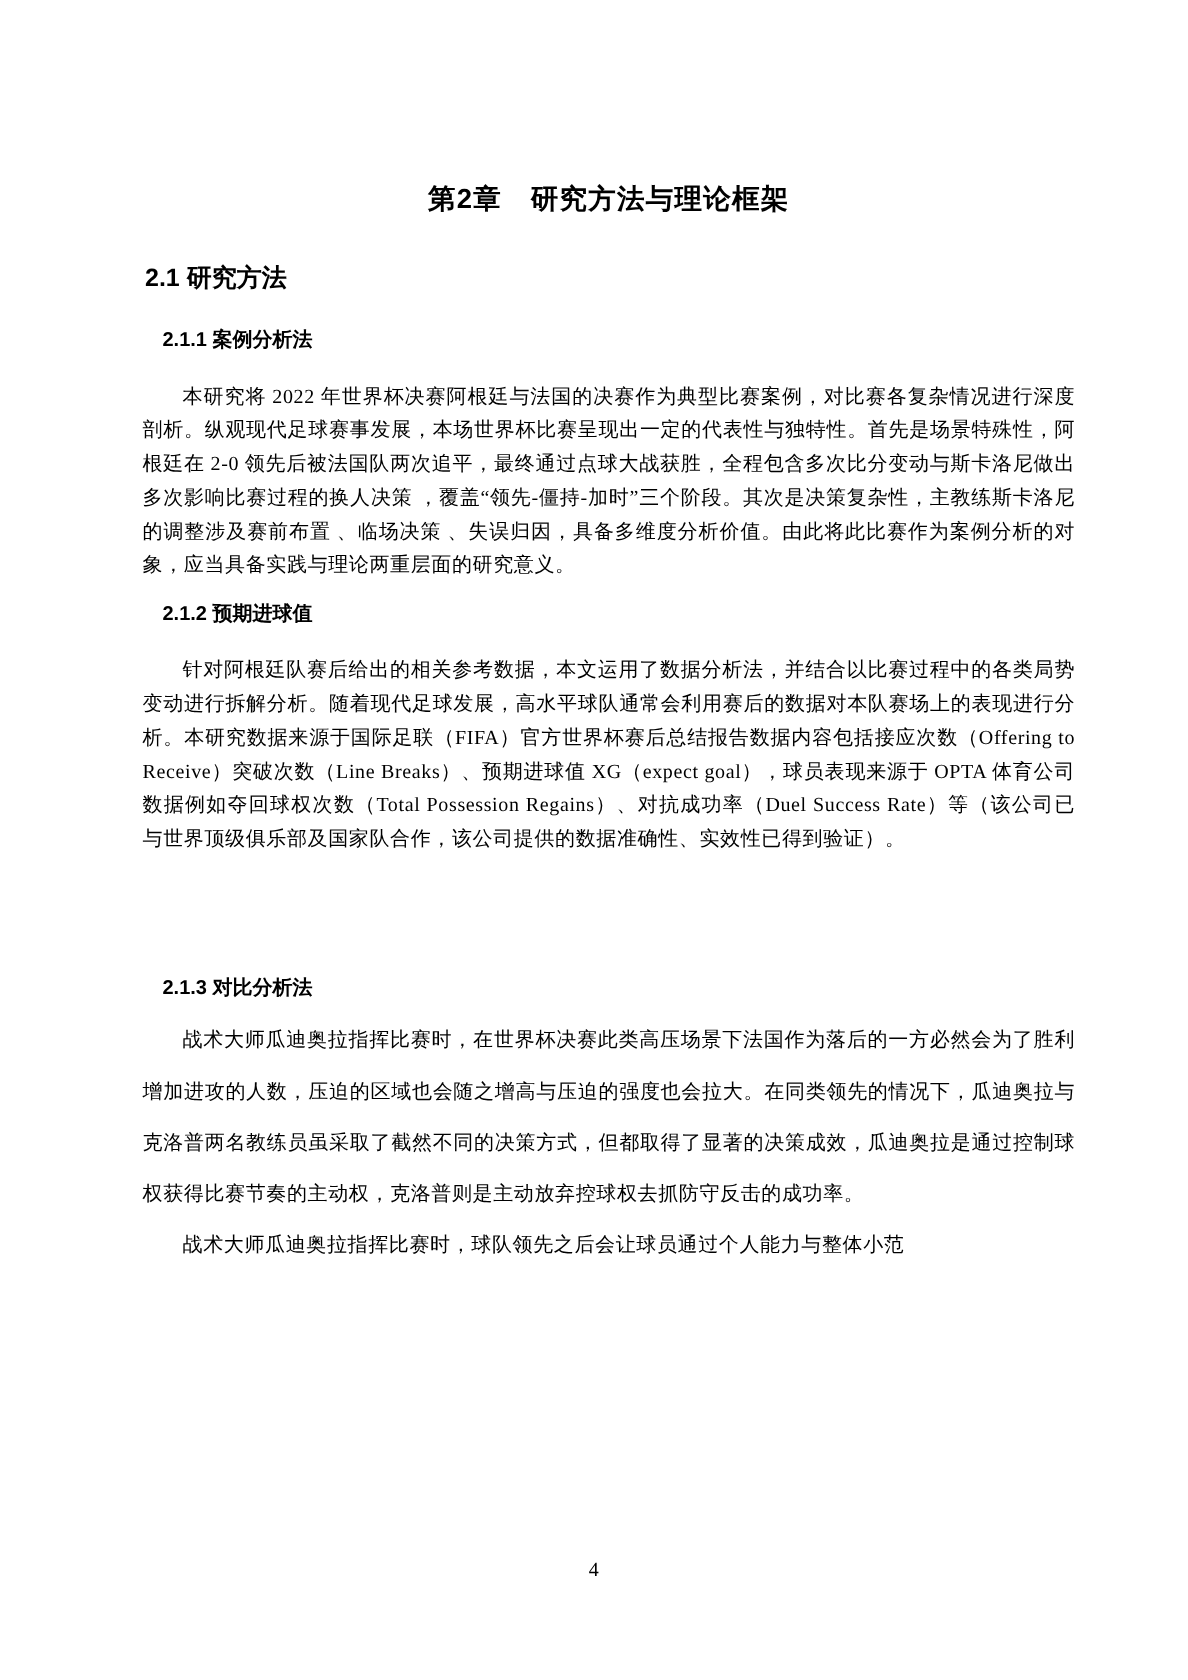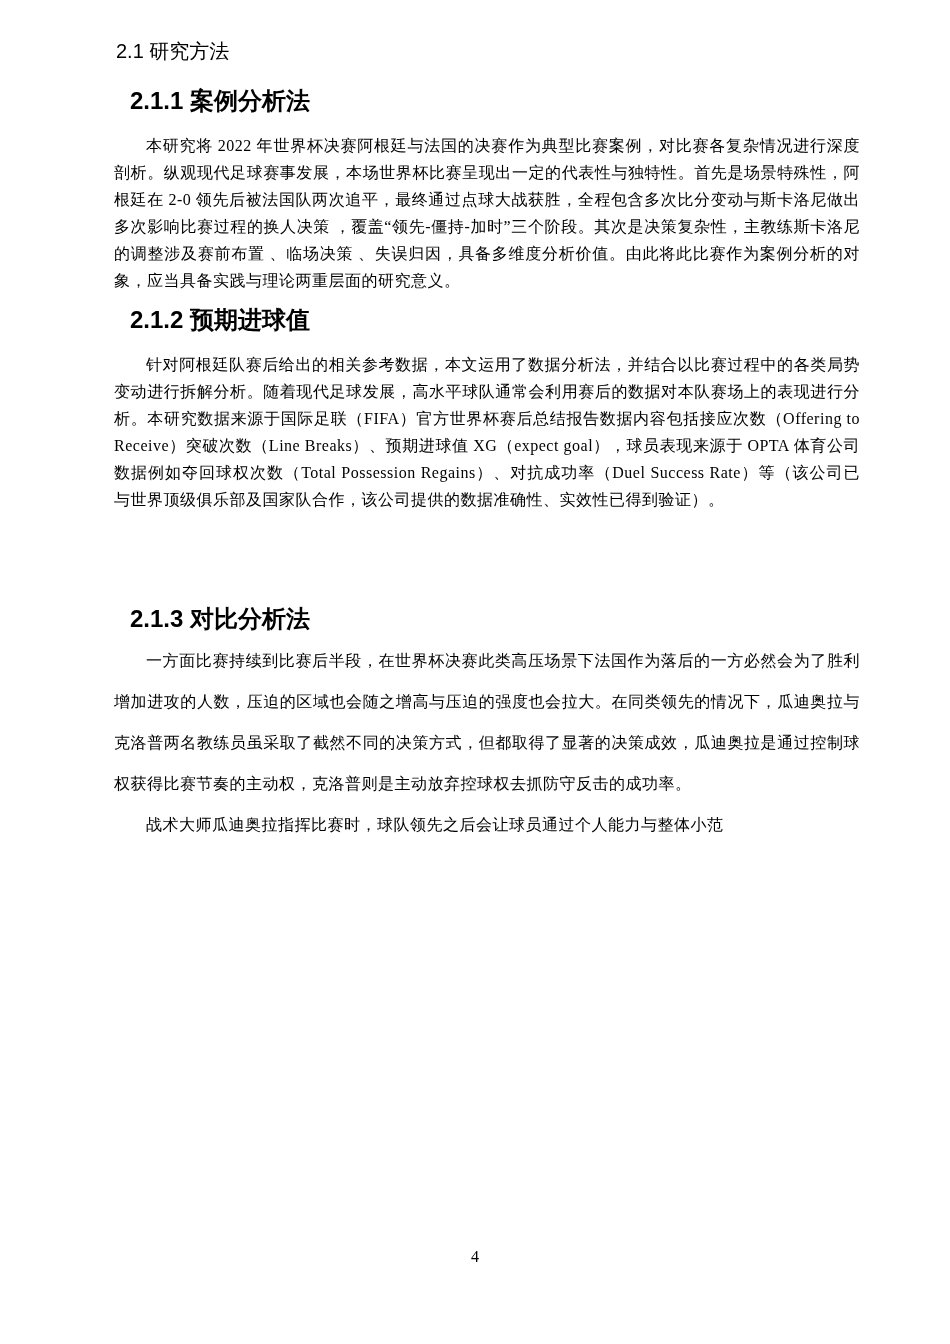--- a/index.html
+++ b/index.html
@@ -23,26 +23,26 @@
     text-align: center;
     font-size: 22px;
     line-height: 26px;
     font-weight: bold;
     font-family: "Liberation Sans", "DejaVu Sans", sans-serif;
     letter-spacing: 1px;
   }
   .h-section {
     font-size: 20px;
     line-height: 23px;
-    font-weight: normal;
+    font-weight: bold;
     margin: 40px 0 0 2px;
     font-family: "Liberation Sans", "DejaVu Sans", sans-serif;
   }
   .h-sub {
-    font-size: 24px;
+    font-size: 16px;
     line-height: 23px;
     font-weight: bold;
     margin: 26px 0 0 16px;
     font-family: "Liberation Sans", "DejaVu Sans", sans-serif;
   }
   .h-sub.mid { margin-top: 14px; }
   .h-sub.gap-213 { margin-top: 94px; }
   .para {
     font-size: 16px;
     line-height: 27px;
@@ -66,33 +66,34 @@
     text-align: center;
     font-size: 16px;
     color: #000000;
   }
 </style>
 </head>
 <body>
 
 <div class="page">
 
+  <h1 class="doc-title">第2章　研究方法与理论框架</h1>
 
   <h2 class="h-section">2.1 研究方法</h2>
 
   <h3 class="h-sub">2.1.1 案例分析法</h3>
 
   <p class="para">本研究将 2022 年世界杯决赛阿根廷与法国的决赛作为典型比赛案例，对比赛各复杂情况进行深度剖析。纵观现代足球赛事发展，本场世界杯比赛呈现出一定的代表性与独特性。首先是场景特殊性，阿根廷在 2-0 领先后被法国队两次追平，最终通过点球大战获胜，全程包含多次比分变动与斯卡洛尼做出多次影响比赛过程的换人决策 ，覆盖“领先-僵持-加时”三个阶段。其次是决策复杂性，主教练斯卡洛尼的调整涉及赛前布置 、临场决策 、失误归因，具备多维度分析价值。由此将此比赛作为案例分析的对象，应当具备实践与理论两重层面的研究意义。</p>
 
   <h3 class="h-sub mid">2.1.2 预期进球值</h3>
 
   <p class="para">针对阿根廷队赛后给出的相关参考数据，本文运用了数据分析法，并结合以比赛过程中的各类局势变动进行拆解分析。随着现代足球发展，高水平球队通常会利用赛后的数据对本队赛场上的表现进行分析。本研究数据来源于国际足联（FIFA）官方世界杯赛后总结报告数据内容包括接应次数（Offering to Receive）突破次数（Line Breaks）、预期进球值 XG（expect goal），球员表现来源于 OPTA 体育公司数据例如夺回球权次数（Total Possession Regains）、对抗成功率（Duel Success Rate）等（该公司已与世界顶级俱乐部及国家队合作，该公司提供的数据准确性、实效性已得到验证）。</p>
 
   <h3 class="h-sub gap-213">2.1.3 对比分析法</h3>
 
 
-  <p class="para wide">一方面比赛持续到比赛后半段，在世界杯决赛此类高压场景下法国作为落后的一方必然会为了胜利增加进攻的人数，压迫的区域也会随之增高与压迫的强度也会拉大。在同类领先的情况下，瓜迪奥拉与克洛普两名教练员虽采取了截然不同的决策方式，但都取得了显著的决策成效，瓜迪奥拉是通过控制球权获得比赛节奏的主动权，克洛普则是主动放弃控球权去抓防守反击的成功率。</p>
+  <p class="para wide">战术大师瓜迪奥拉指挥比赛时，在世界杯决赛此类高压场景下法国作为落后的一方必然会为了胜利增加进攻的人数，压迫的区域也会随之增高与压迫的强度也会拉大。在同类领先的情况下，瓜迪奥拉与克洛普两名教练员虽采取了截然不同的决策方式，但都取得了显著的决策成效，瓜迪奥拉是通过控制球权获得比赛节奏的主动权，克洛普则是主动放弃控球权去抓防守反击的成功率。</p>
 
   <p class="para wide">战术大师瓜迪奥拉指挥比赛时，球队领先之后会让球员通过个人能力与整体小范</p>
 
   <div class="page-number">4</div>
 
 </div>
 
 </body></html>

